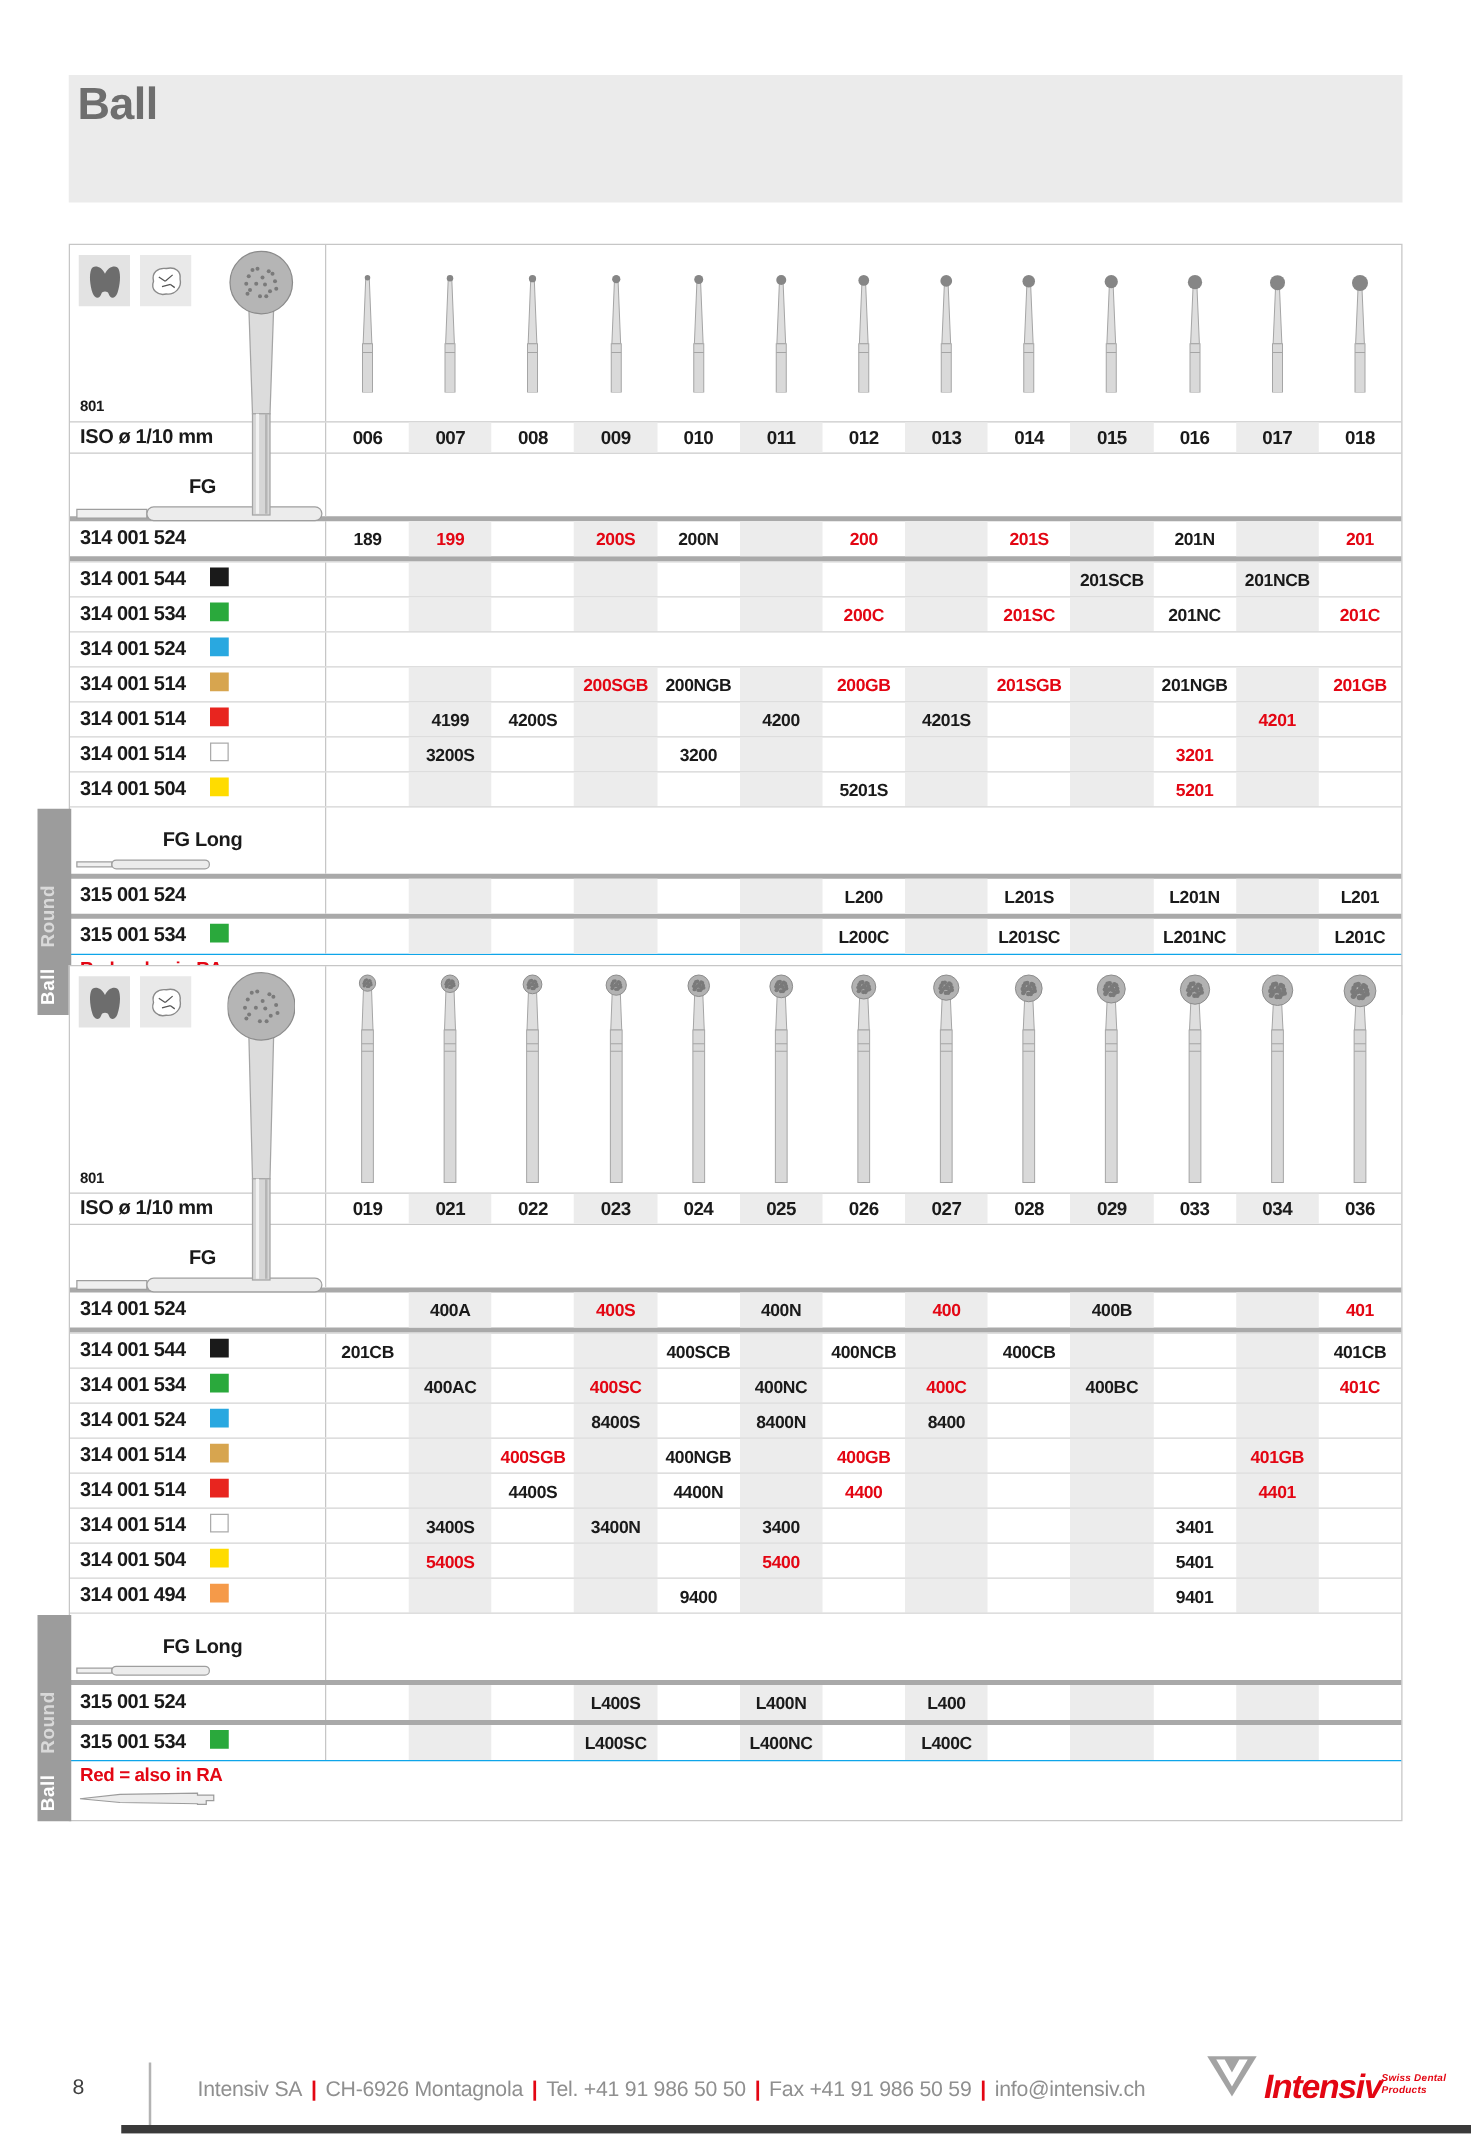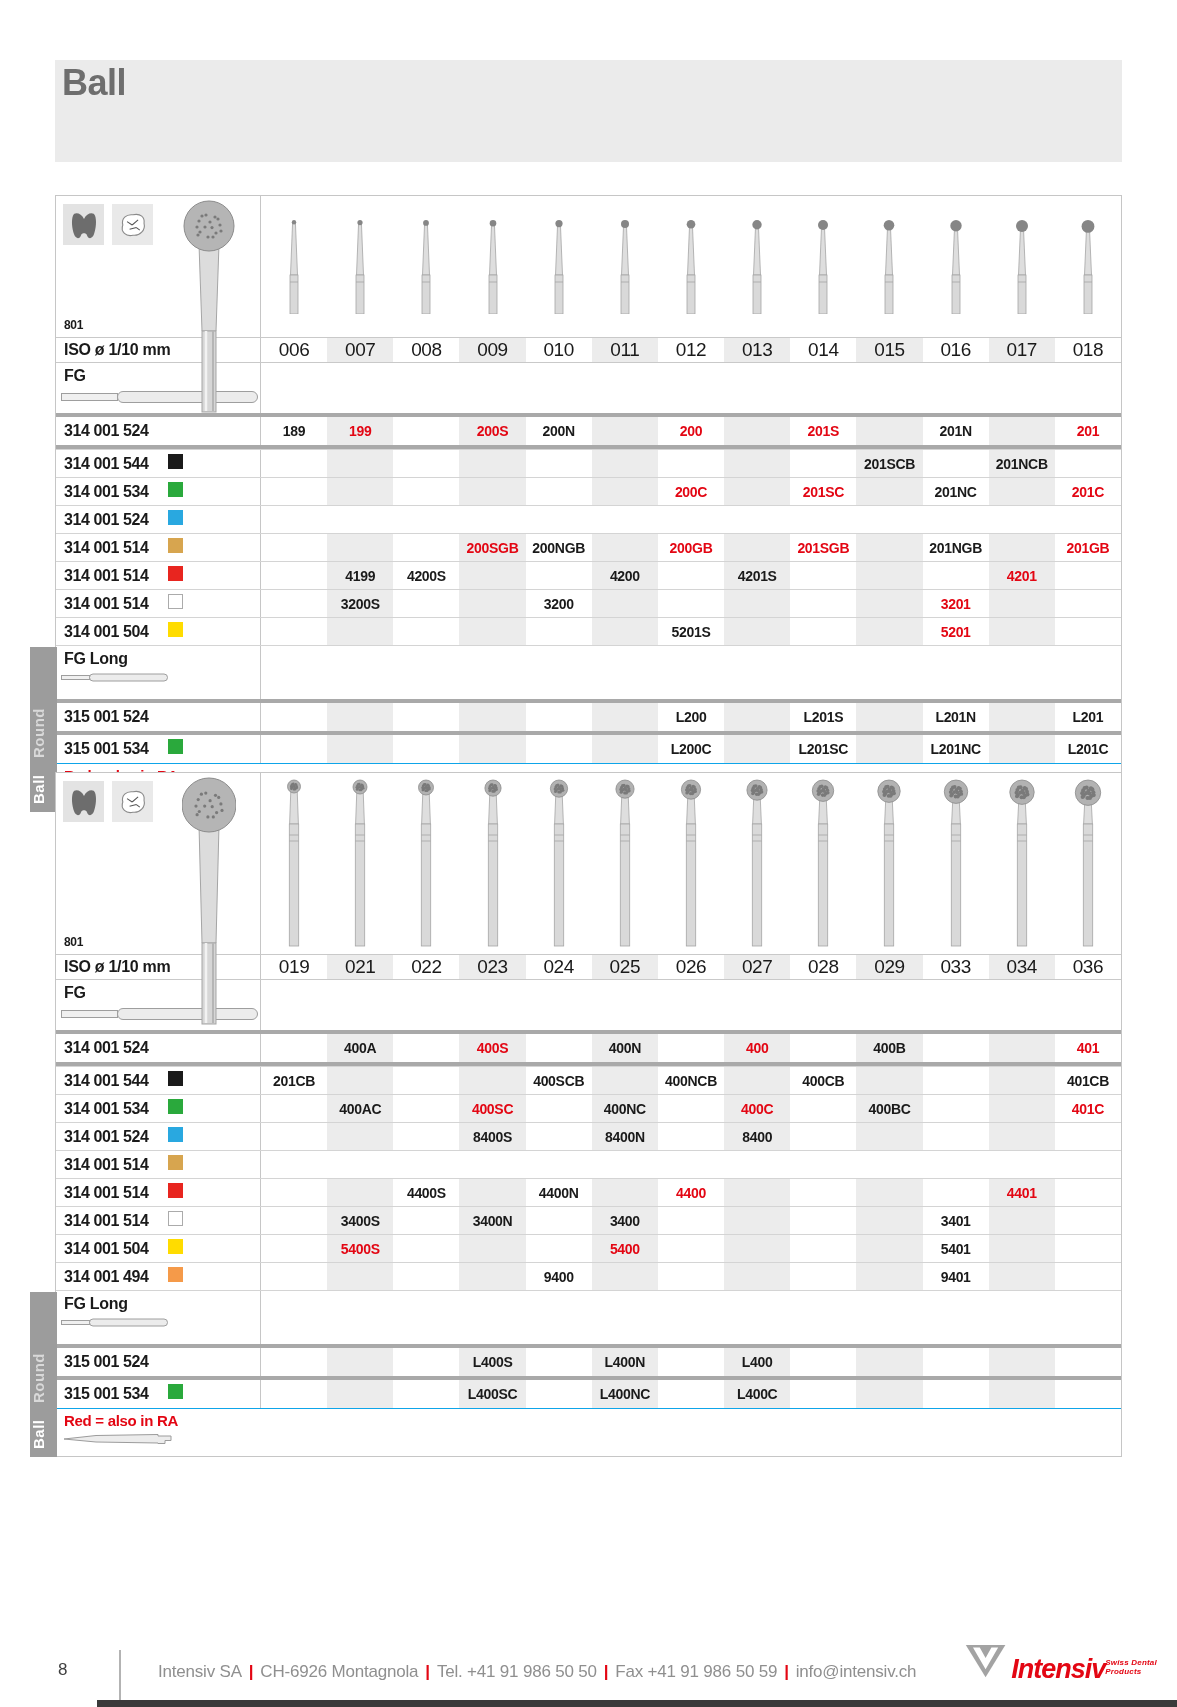--- a/index.html
+++ b/index.html
@@ -25,25 +25,25 @@
   .hdr-row .lbl { align-items:flex-start; }
 
   .iconbox { position:absolute; top:8px; width:41px; height:41px; background:#e3e3e3; display:flex; align-items:center; justify-content:center; }
   .iconbox.b1 { left:7px; }
   .iconbox.b2 { left:56px; background:#e9e9e9; }
   .toolno { position:absolute; left:8px; bottom:5px; font-size:12px; font-weight:bold; letter-spacing:-0.3px; }
   .bigbur { position:absolute; left:126px; top:2px; z-index:3; }
 
   .iso-row { height:26px; border-top:1px solid #c9c9c9; border-bottom:1px solid #c9c9c9; }
   .iso-row .lbl span, .fg-row .fglabel, .fglong-row .fglabel { font-size:16px; font-weight:bold; letter-spacing:-0.3px; padding-left:8px; }
-  .iso-size { font-size:19px; font-weight:normal; letter-spacing:-0.4px; }
+  .iso-size { font-size:15px; font-weight:bold; letter-spacing:-0.4px; }
 
   .fg-row { height:50px; }
   .fg-row .lbl, .fglong-row .lbl { display:block; }
-  .fg-row .fglabel, .fglong-row .fglabel { display:block; margin-top:4px; }
+  .fg-row .fglabel, .fglong-row .fglabel { display:block; margin-top:18px;text-align:center; }
   .shankimg { display:block; margin:2px 0 0 4px; }
 
   .thickbar { height:4px; background:#a9a9a9; width:100%; }
 
   .data-row { height:28px; border-top:1px solid #d4d4d4; }
   .data-row.nb { border-top:none; }
   .code { font-size:16px; font-weight:bold; letter-spacing:-0.4px; padding-left:8px; }
   .sw { position:absolute; left:112px; top:4px; width:15px; height:15px; }
   .sw.white { background:#fff; border:1px solid #ababab; }
   .val { font-size:14px; font-weight:bold; letter-spacing:-0.3px; }
@@ -1126,20 +1126,43 @@
             <div class="cell"></div>
             <div class="cell stripe"></div>
             <div class="cell"></div>
           </div>
         </div>
         <div class="row data-row">
           <div class="lbl">
             <span class="code">314 001 514</span>
             <span class="sw" style="background: rgb(215, 165, 79);"></span>
           </div>
+          <div class="cols">
+            <div class="cell"></div>
+            <div class="cell stripe"></div>
+            <div class="cell">
+              <span class="val red">400SGB</span>
+            </div>
+            <div class="cell stripe"></div>
+            <div class="cell">
+              <span class="val">400NGB</span>
+            </div>
+            <div class="cell stripe"></div>
+            <div class="cell">
+              <span class="val red">400GB</span>
+            </div>
+            <div class="cell stripe"></div>
+            <div class="cell"></div>
+            <div class="cell stripe"></div>
+            <div class="cell"></div>
+            <div class="cell stripe">
+              <span class="val red">401GB</span>
+            </div>
+            <div class="cell"></div>
+          </div>
         </div>
         <div class="row data-row">
           <div class="lbl">
             <span class="code">314 001 514</span>
             <span class="sw" style="background: rgb(232, 37, 31);"></span>
           </div>
           <div class="cols">
             <div class="cell"></div>
             <div class="cell stripe"></div>
             <div class="cell">

